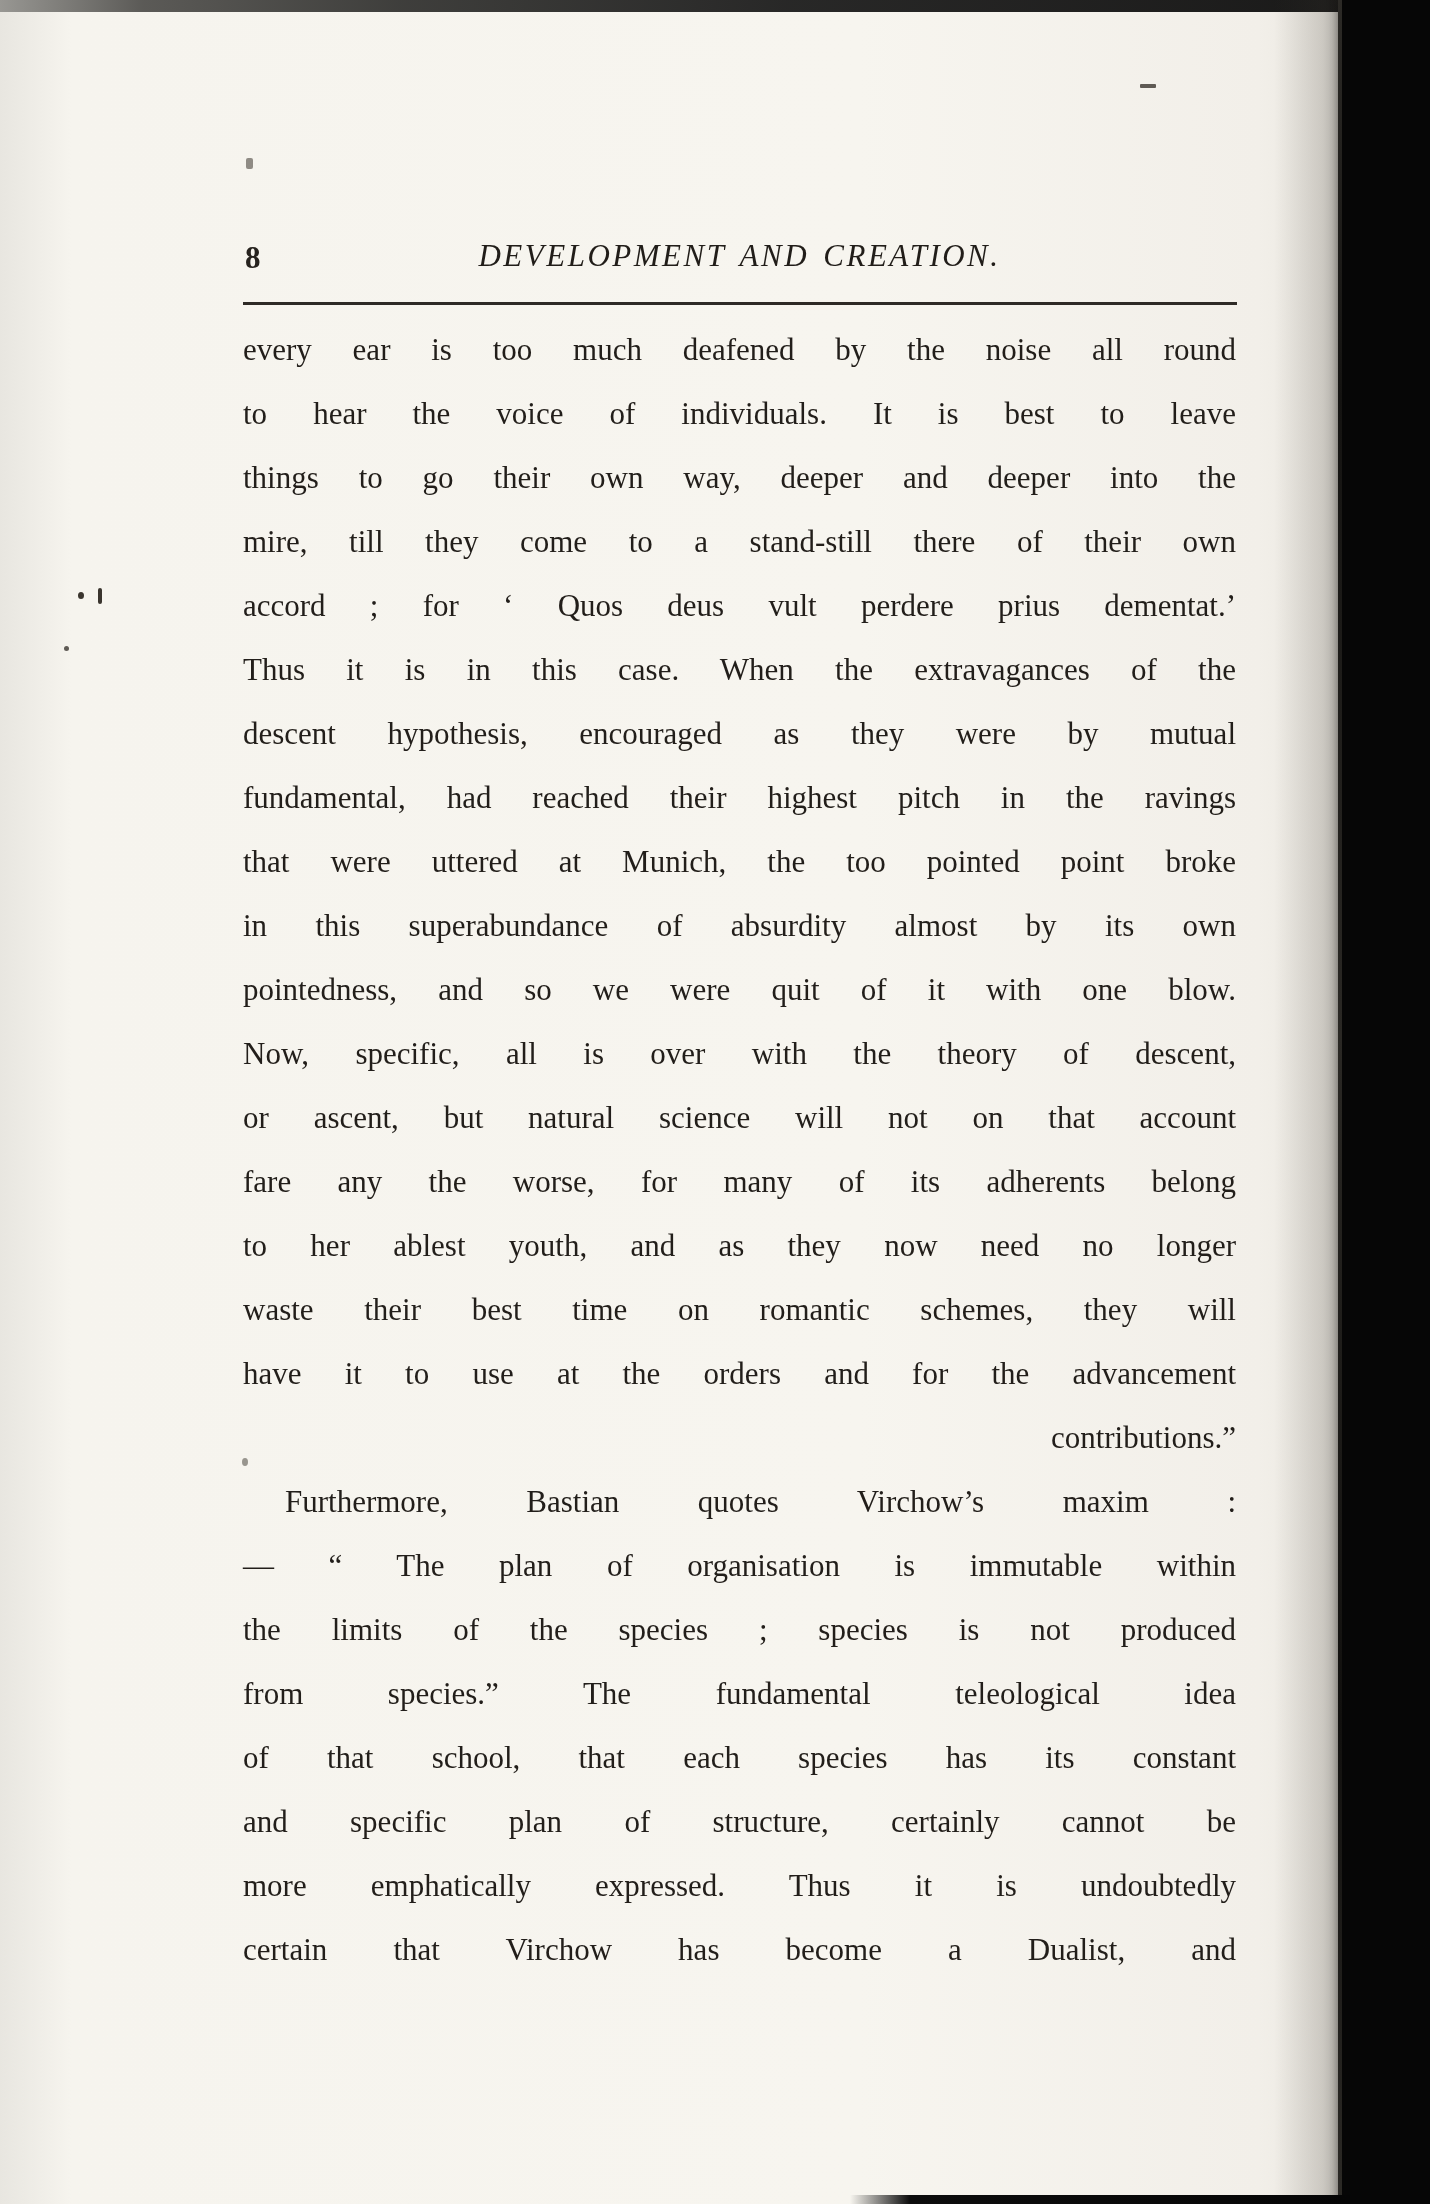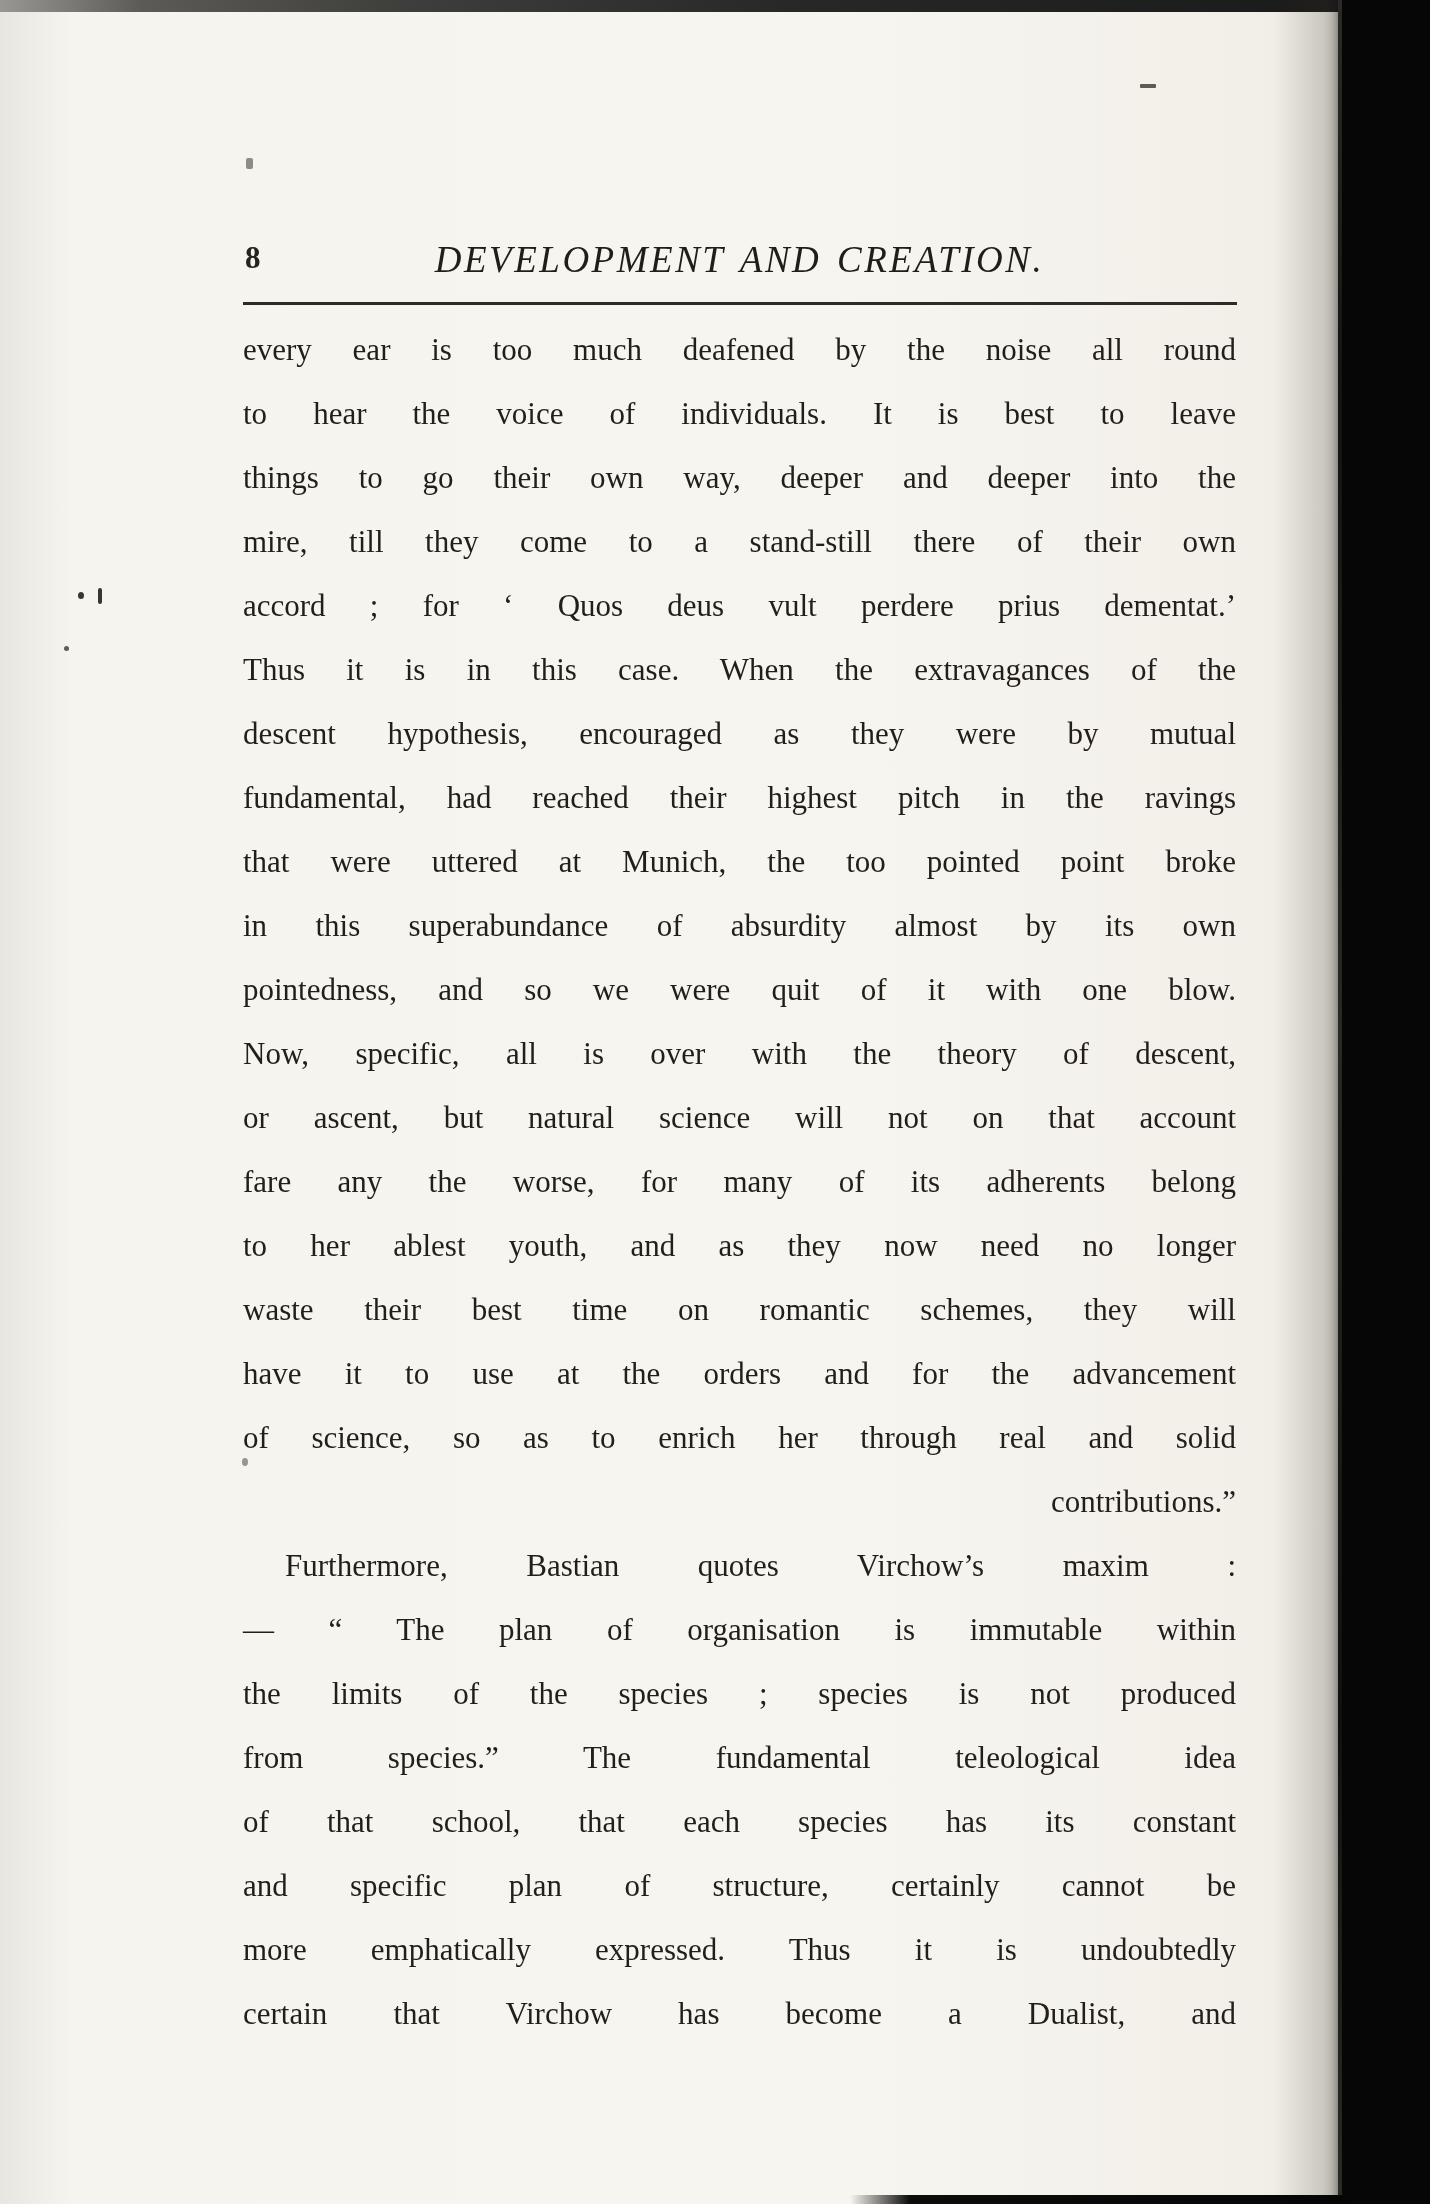--- a/index.html
+++ b/index.html
@@ -49,21 +49,21 @@
   .header-row {
     position: absolute; top: 238px; left: 243px; width: 993px; height: 46px;
   }
   .page-number {
     position: absolute; left: 2px; top: 2px;
     font-size: 31px; font-weight: bold; letter-spacing: 1px;
   }
   .running-head {
     text-align: center;
     font-style: italic;
-    font-size: 37px;
+    font-size: 31px;
     letter-spacing: 2.5px;
     word-spacing: 4px;
     color: #211d19;
   }
   .header-rule {
     position: absolute; top: 302px; left: 243px; width: 994px; height: 3px;
     background: #2e2a26;
   }
 
   
@@ -117,21 +117,20 @@
     <div class="line j">fundamental, had reached their highest pitch in the ravings</div>
     <div class="line j">that were uttered at Munich, the too pointed point broke</div>
     <div class="line j">in this superabundance of absurdity almost by its own</div>
     <div class="line j">pointedness, and so we were quit of it with one blow.</div>
     <div class="line j">Now, specific, all is over with the theory of descent,</div>
     <div class="line j">or ascent, but natural science will not on that account</div>
     <div class="line j">fare any the worse, for many of its adherents belong</div>
     <div class="line j">to her ablest youth, and as they now need no longer</div>
     <div class="line j">waste their best time on romantic schemes, they will</div>
     <div class="line j">have it to use at the orders and for the advancement</div>
-    <div class="line j">of science, so as to enrich her through real and solid</div>
     <div class="line plain">contributions.”</div>
 
     <div class="line j indent">Furthermore, Bastian quotes Virchow’s maxim :</div>
     <div class="line j">— “ The plan of organisation is immutable within</div>
     <div class="line j">the limits of the species ; species is not produced</div>
     <div class="line j">from species.”  The fundamental teleological idea</div>
     <div class="line j">of that school, that each species has its constant</div>
     <div class="line j">and specific plan of structure, certainly cannot be</div>
     <div class="line j">more emphatically expressed.  Thus it is undoubtedly</div>
     <div class="line j">certain that Virchow has become a Dualist, and</div>

